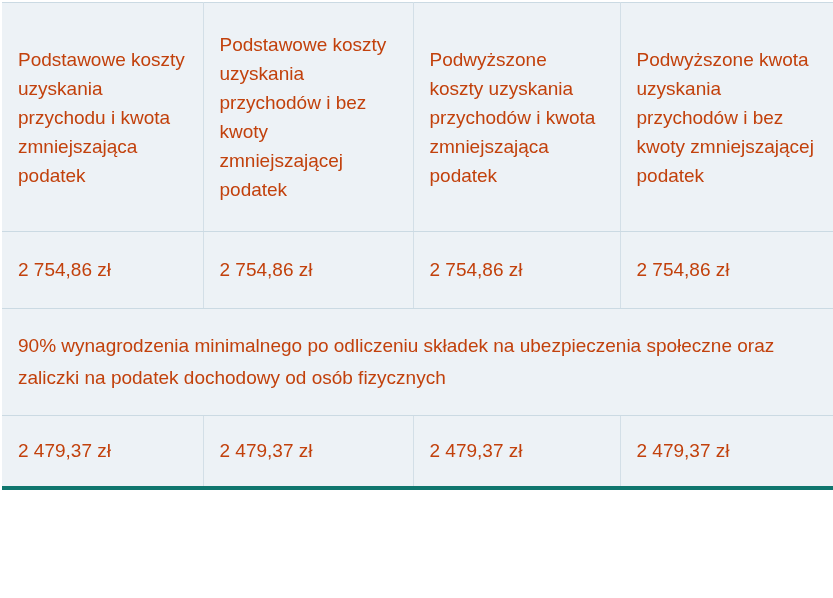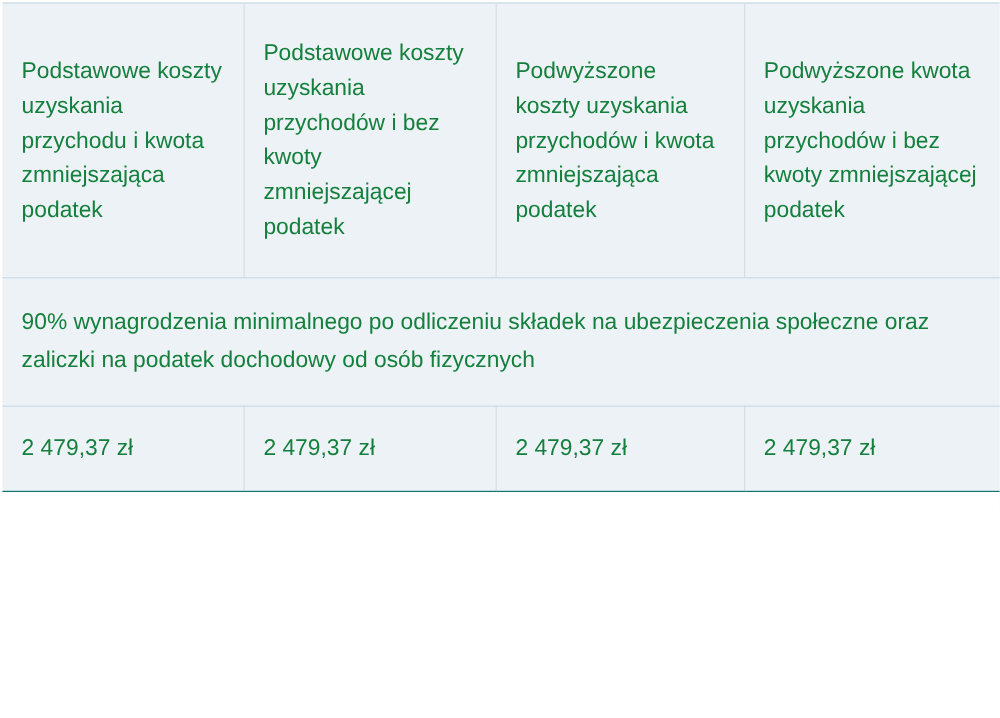--- a/index.html
+++ b/index.html
@@ -14,21 +14,21 @@
     position: absolute;
     top: 2px;
     left: 2px;
     width: 831px;
   }
   table.tax-table {
     border-collapse: collapse;
     table-layout: fixed;
     width: 831px;
     background: #edf2f6;
-    color: #15803d;
+    color: #c2410c;
     font-family: "Liberation Sans", "DejaVu Sans", sans-serif;
     font-size: 19px;
     border-top: 1px solid #cbdae3;
     border-bottom: 1px solid #cbdae3;
   }
   col.c1 { width: 201px; }
   col.c2 { width: 210px; }
   col.c3 { width: 207px; }
   col.c4 { width: 213px; }
   th, td {
@@ -49,41 +49,47 @@
   tr.desc-row td {
     line-height: 32px;
     border-bottom: 1px solid #cbdae3;
   }
   tr.desc-row.desc-1 td { height: 103px; }
   tr.desc-row.desc-2 td { height: 106px; margin-left: 11px; }
   tr.value-row td {
     border-bottom: 1px solid #cbdae3;
   }
   tr.value-row.values-1 td { height: 76px; }
-  tr.value-row.values-2 td { height: 70px; border-bottom: 1px solid #0f766e; }
+  tr.value-row.values-2 td { height: 70px; border-bottom: 4px solid #0f766e; }
 </style>
 </head>
 <body>
 
 <div class="table-wrap">
   <table class="tax-table">
     <colgroup>
       <col class="c1">
         <col class="c2">
         <col class="c3">
         <col class="c4">
     </colgroup>
     <tbody>
       <tr class="header-row">
         <th>Podstawowe koszty uzyskania przychodu i kwota zmniejszająca podatek</th>
         <th>Podstawowe koszty uzyskania przychodów i bez kwoty zmniejszającej podatek</th>
         <th>Podwyższone koszty uzyskania przychodów i kwota zmniejszająca podatek</th>
         <th>Podwyższone kwota uzyskania przychodów i bez kwoty zmniejszającej podatek</th>
       </tr>
 
+      <tr class="value-row values-1">
+        <td>2 754,86 zł</td>
+        <td>2 754,86 zł</td>
+        <td>2 754,86 zł</td>
+        <td>2 754,86 zł</td>
+      </tr>
 
       <tr class="desc-row desc-2">
         <td colspan="4">90% wynagrodzenia minimalnego po odliczeniu składek na ubezpieczenia społeczne oraz zaliczki na podatek dochodowy od osób fizycznych</td>
       </tr>
       <tr class="value-row values-2">
         <td>2 479,37 zł</td>
         <td>2 479,37 zł</td>
         <td>2 479,37 zł</td>
         <td>2 479,37 zł</td>
       </tr>

